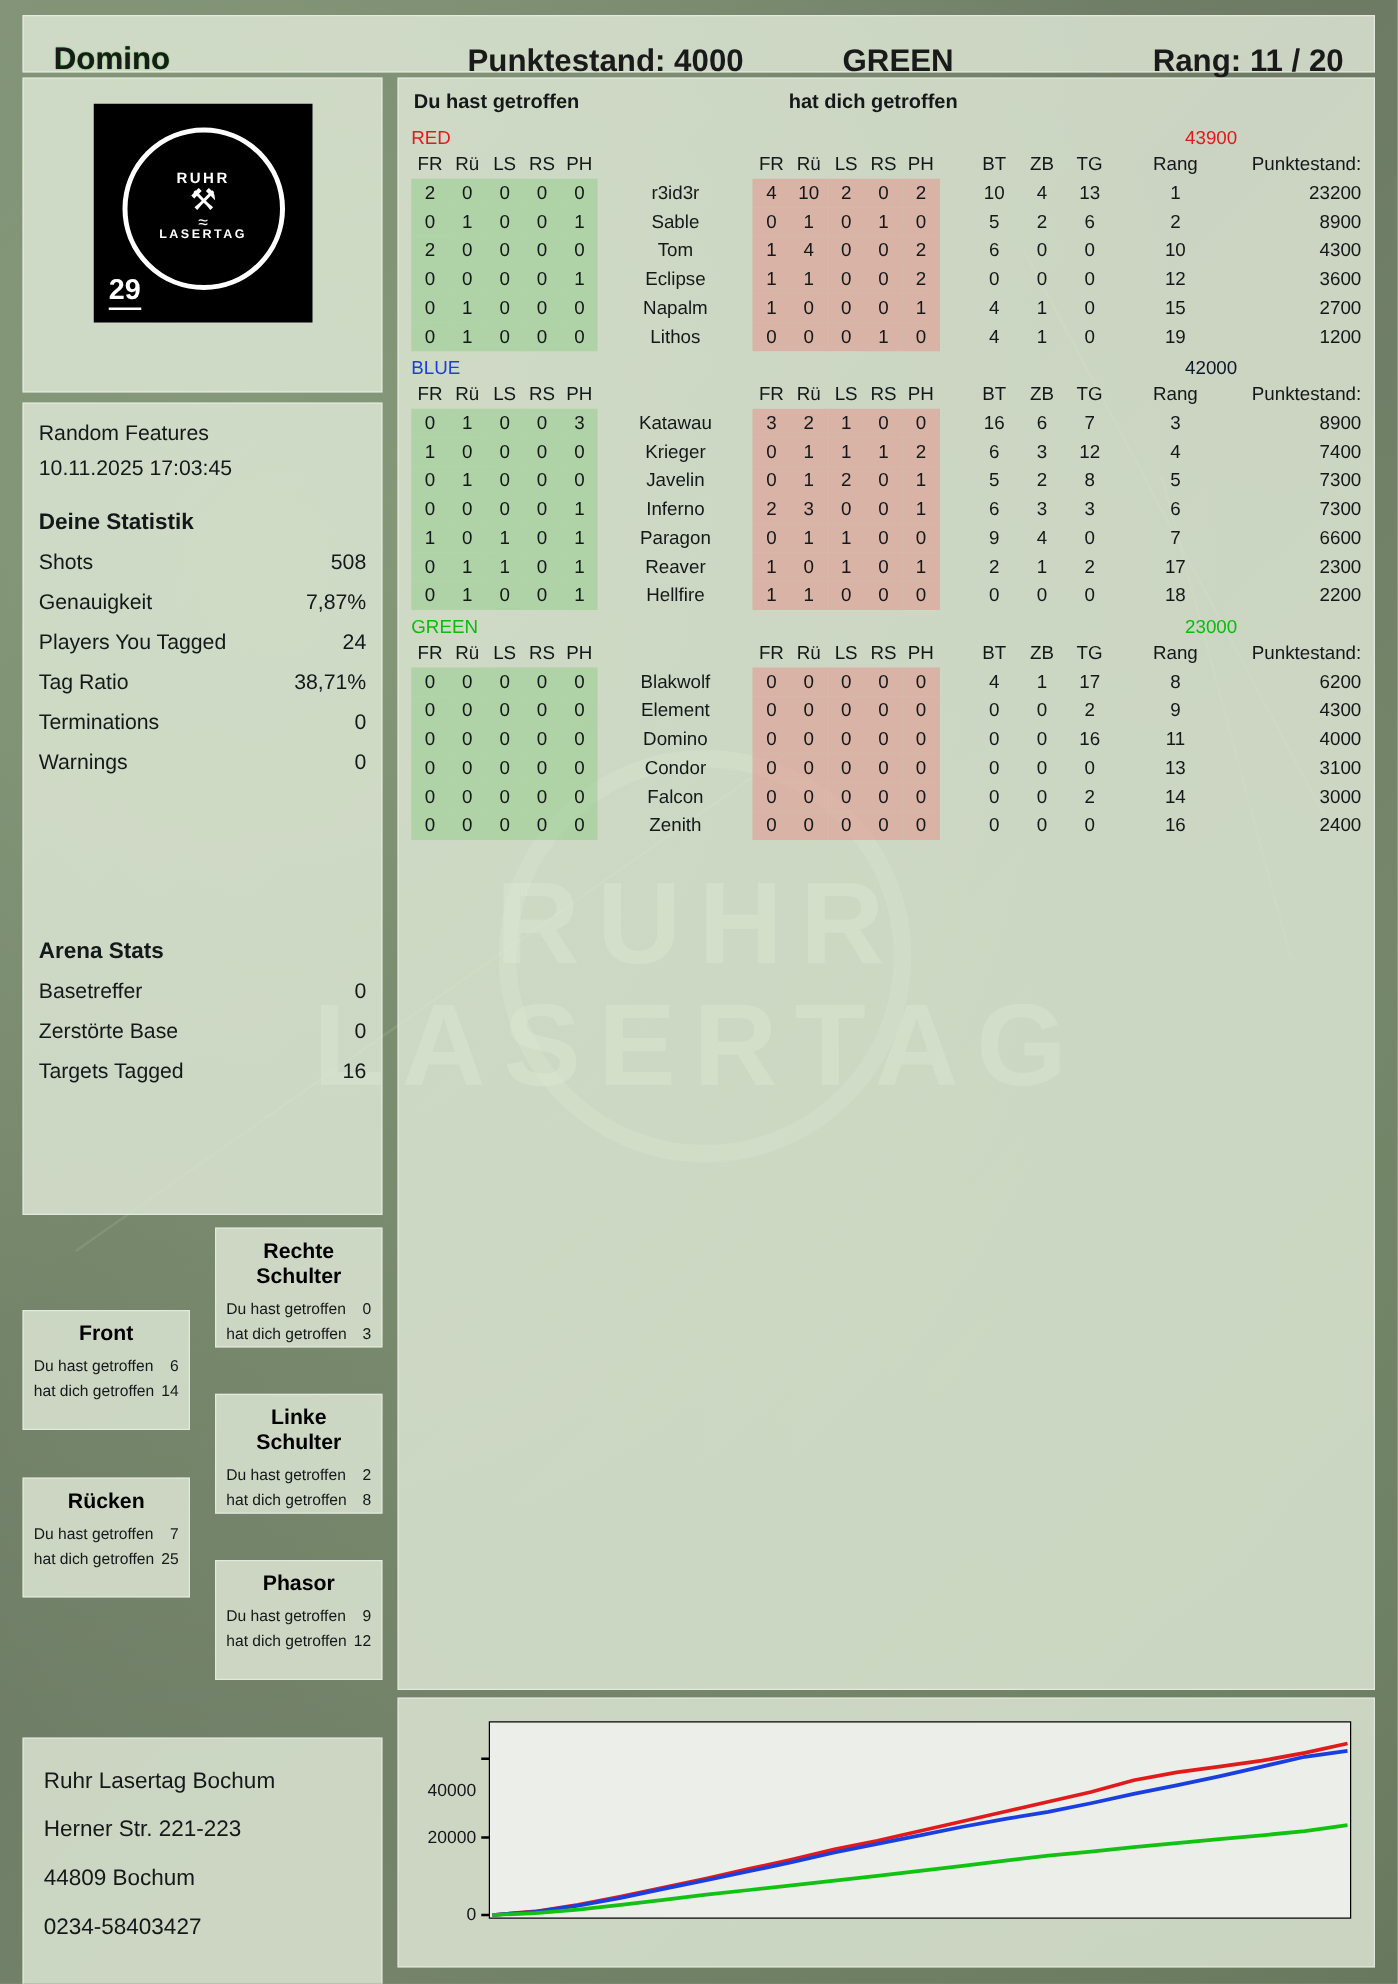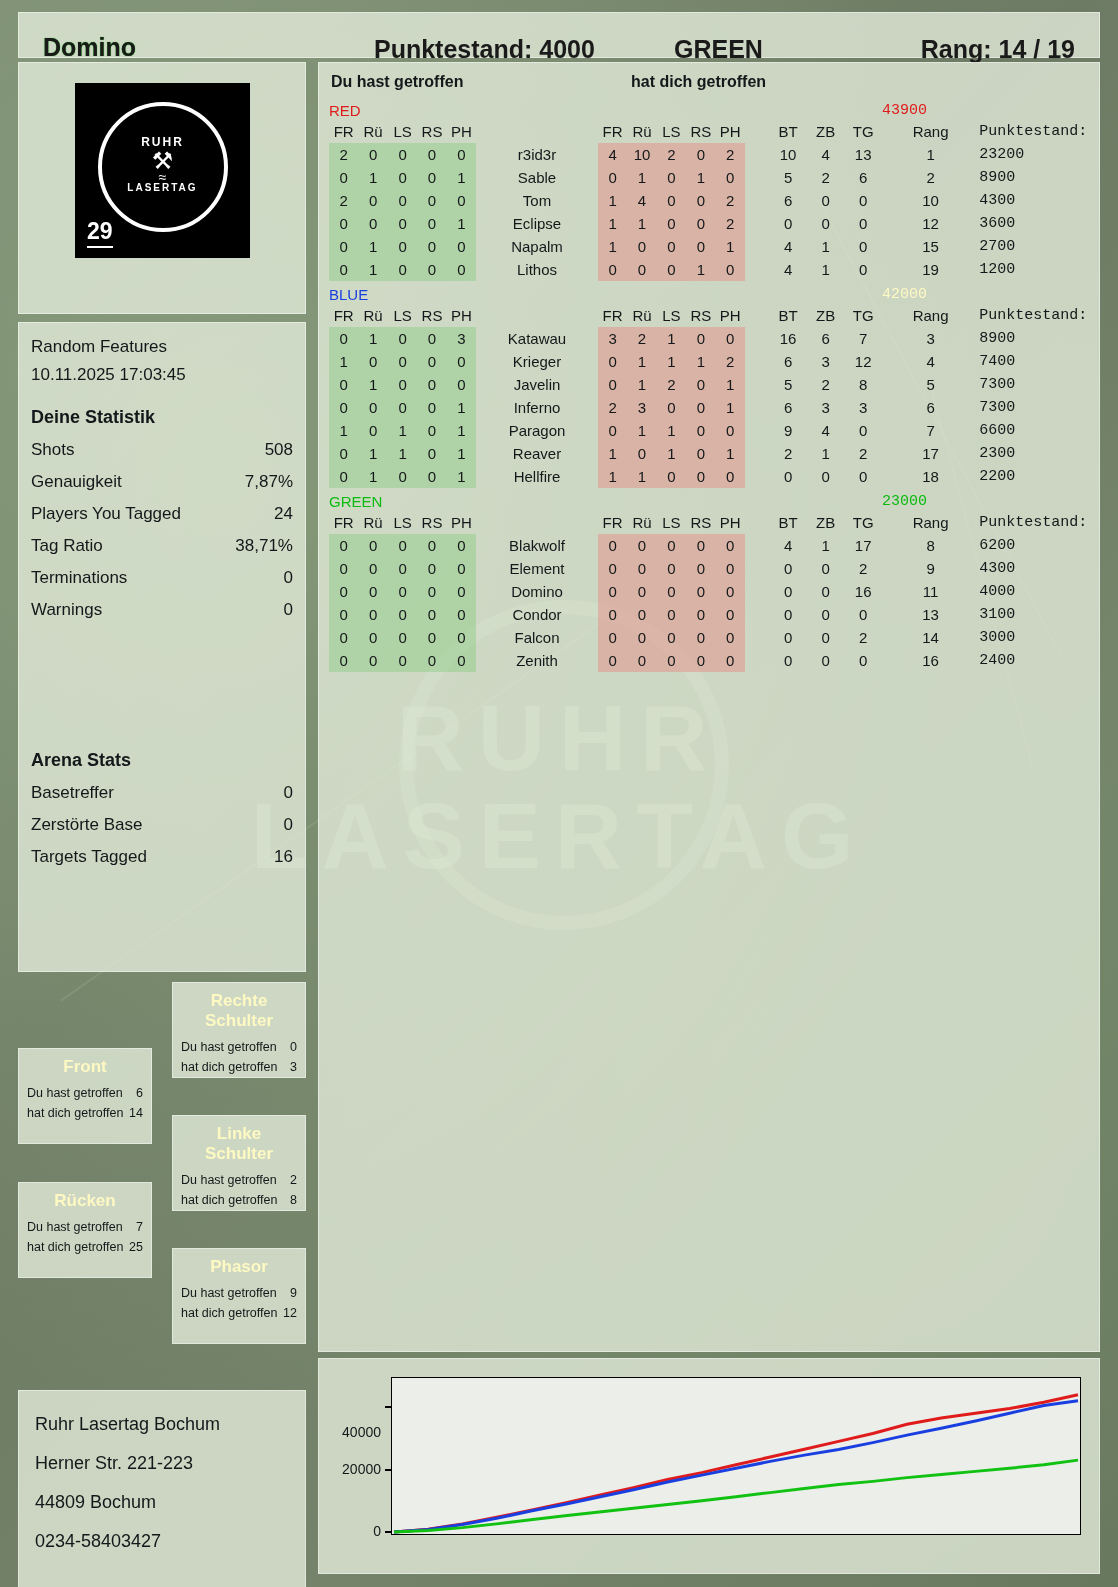--- a/index.html
+++ b/index.html
@@ -65,21 +65,21 @@
   #logo-num { position:absolute; left:12px; bottom:10px; color:#fff; font-size:23px; font-weight:bold; border-bottom:2px solid #fff; padding-bottom:1px;}
 
   #stats-panel { left:18px; top:322px; width:288px; height:650px; padding:10px 12px; }
   .row { display:flex; justify-content:space-between; font-size:17px; color:#14181a; padding:6px 0; }
   .row.bold { font-weight:bold; font-size:18px; }
   .plain { font-size:17px; color:#14181a; padding:4px 0; }
   .spacer-lg { height:118px; }
 
   
   .hitbox { background: rgba(226,235,218,0.80); border:1px solid rgba(255,255,255,0.45); position:absolute; padding:6px 8px;}
-  .hitbox .title { text-align:center; font-weight:bold; font-size:17px; color:#fef9c3; margin:2px 0 6px; }
+  .hitbox .title { text-align:center; font-weight:bold; font-size:17px; color:#000000; margin:2px 0 6px; }
   .hitbox .hrow { display:flex; justify-content:space-between; font-size:12.5px; color:#14181a; padding:3px 0; }
 
   
   #address-panel { left:18px; top:1358px; width:288px; height:216px; padding:14px 16px;margin-top:32px; }
   #address-panel div { font-size:18px; color:#14181a; padding:9px 0; }
 
   
   #board-panel { left:318px; top:62px; width:782px; height:1290px; padding:8px 10px 0 10px; }
   .board-head { display:flex; font-weight:bold; font-size:16px; color:#14181a; padding:2px 0 6px 2px; }
   .board-head .a { width:300px; }
@@ -88,21 +88,21 @@
   table.tbl { border-collapse:collapse; width:100%; }
   table.tbl td, table.tbl th { font-size:15px; color:#14181a; font-weight:normal; }
   .team-hdr td { font-weight:bold; font-size:19px; padding:5px 0 2px; }
   .colhdr td { font-size:13.5px; padding:2px 0 3px; }
   .c-left { width:29px; text-align:center; }
   .c-name { width:120px; text-align:center; padding-right:6px; }
   .c-right { width:29px; text-align:center; }
   .c-gap { width:24px; }
   .c-stat { width:37px; text-align:center; }
   .c-rank { width:43px; text-align:center; }
-  .c-pts { width:96px; text-align:left; padding-right:4px;font-family:Liberation Mono, monospace; }
+  .c-pts { width:96px; text-align:right; padding-right:4px; }
   td.cell-left { background: rgba(150,205,140,0.55); }
   td.cell-right { background: rgba(225,155,145,0.60); }
   tr.data td { padding:3px 0; }
 
   
   #chart-panel { left:318px; top:1358px; width:782px; height:216px; padding:10px; }
   #chart-wrap { position:relative; width:100%; height:100%; }
   .axis-label { position:absolute; right:100%; transform:translateY(-50%); font-size:14px; color:#14181a; padding-right:6px; white-space:nowrap; }
   #plot { position:absolute; left:62px; top:8px; right:8px; bottom:28px; background:#eceeea; border:1px solid #000; }
 </style>
@@ -117,21 +117,21 @@
 <div class="wm-ring"></div>
 <div class="watermark">
   <div class="wm1">RUHR</div>
   <div class="wm1">LASERTAG</div>
 </div>
 
 <div class="panel" id="header">
   <div class="hcell" id="player-name">Domino</div>
   <div class="hcell" id="score-label">Punktestand: 4000</div>
   <div class="hcell" id="team-label">GREEN</div>
-  <div class="hcell" id="rank-label">Rang: 14 / 19</div>
+  <div class="hcell" id="rank-label">Rang: 11 / 20</div>
 </div>
 
 <div class="panel" id="logo-panel">
   <div id="logo-box">
     <div class="logo-ring">
       <div class="logo-top">RUHR</div>
       <div class="logo-hammers">⚒</div>
       <div class="logo-wave">≈</div>
       <div class="logo-bot">LASERTAG</div>
     </div>
@@ -396,21 +396,21 @@
           <td class="c-stat">4</td>
           <td class="c-stat">1</td>
           <td class="c-stat">0</td>
           <td class="c-rank">19</td>
           <td class="c-pts">1200</td>
         </tr>
         <tr class="team-hdr">
           <td colspan="6" style="color:#1a3fe0">BLUE</td>
           <td colspan="5"></td>
           <td colspan="4"></td>
-          <td class="c-pts" style="color:#fef9c3">42000</td>
+          <td class="c-pts" style="color:#0f172a">42000</td>
         </tr>
         <tr class="colhdr">
           <td class="c-left">FR</td>
           <td class="c-left">Rü</td>
           <td class="c-left">LS</td>
           <td class="c-left">RS</td>
           <td class="c-left">PH</td>
           <td class="c-name"></td>
           <td class="c-right">FR</td>
           <td class="c-right">Rü</td>

